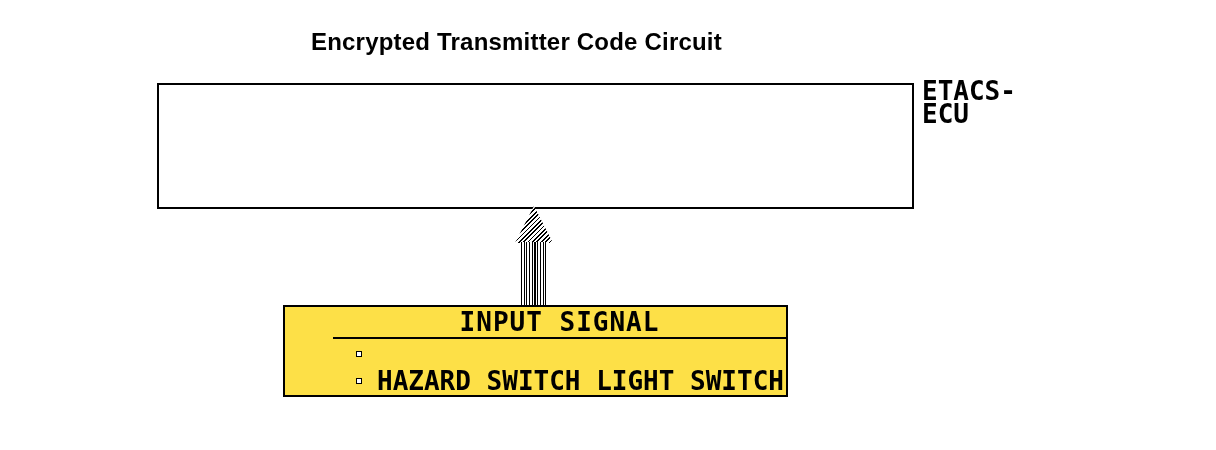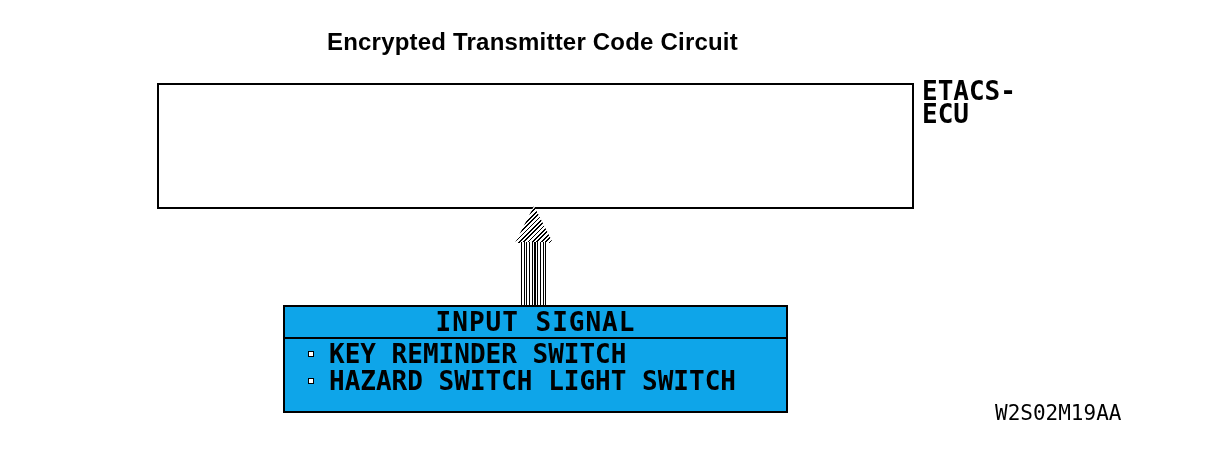--- a/index.html
+++ b/index.html
@@ -11,21 +11,21 @@
     position: relative;
     width: 1216px;
     height: 450px;
     background: #ffffff;
     color: #000000;
     overflow: hidden;
   }
   
   .diagram-title {
     position: absolute;
-    left: 327px;
+    left: 311px;
     top: 28px;
     font-family: "Liberation Sans", sans-serif;
     font-size: 24px;
     font-weight: bold;
     letter-spacing: 0.2px;
     white-space: nowrap;
   }
   
   .cad-text {
     font-family: "DejaVu Sans Mono", "Liberation Mono", monospace;
@@ -83,24 +83,25 @@
       #000000 0px, #000000 1.1px,
       #ffffff 1.1px, #ffffff 2.7px
     );
   }
   
   .input-box {
     position: absolute;
     left: 283px;
     top: 305px;
     width: 505px;
-    height: 108px;
+    height: 92px;
     border: 2px solid #000000;
     box-sizing: border-box;
-    background: #0ea5e9;
+    background: #fde047;
+    padding-left: 48px;
   }
   .input-header {
     height: 30px;
     line-height: 30px;
     border-bottom: 2px solid #000000;
     text-align: center;
     letter-spacing: 1px;
   }
   .input-items {
     padding: 1px 0 0 23px;
@@ -146,24 +147,22 @@
   <div class="arrow">
     <div class="arrow-head"></div>
     <div class="arrow-shaft"></div>
   </div>
 
   <div class="input-box">
     <div class="input-header cad-text">INPUT SIGNAL</div>
     <div class="input-items">
       <div class="input-item">
         <span class="bullet"></span>
-        <span class="cad-text">KEY REMINDER SWITCH</span>
       </div>
       <div class="input-item">
         <span class="bullet"></span>
         <span class="cad-text">HAZARD SWITCH LIGHT SWITCH</span>
       </div>
     </div>
   </div>
 
-  <div class="figure-code">W2S02M19AA</div>
 
 </div>
 
 </body></html>

